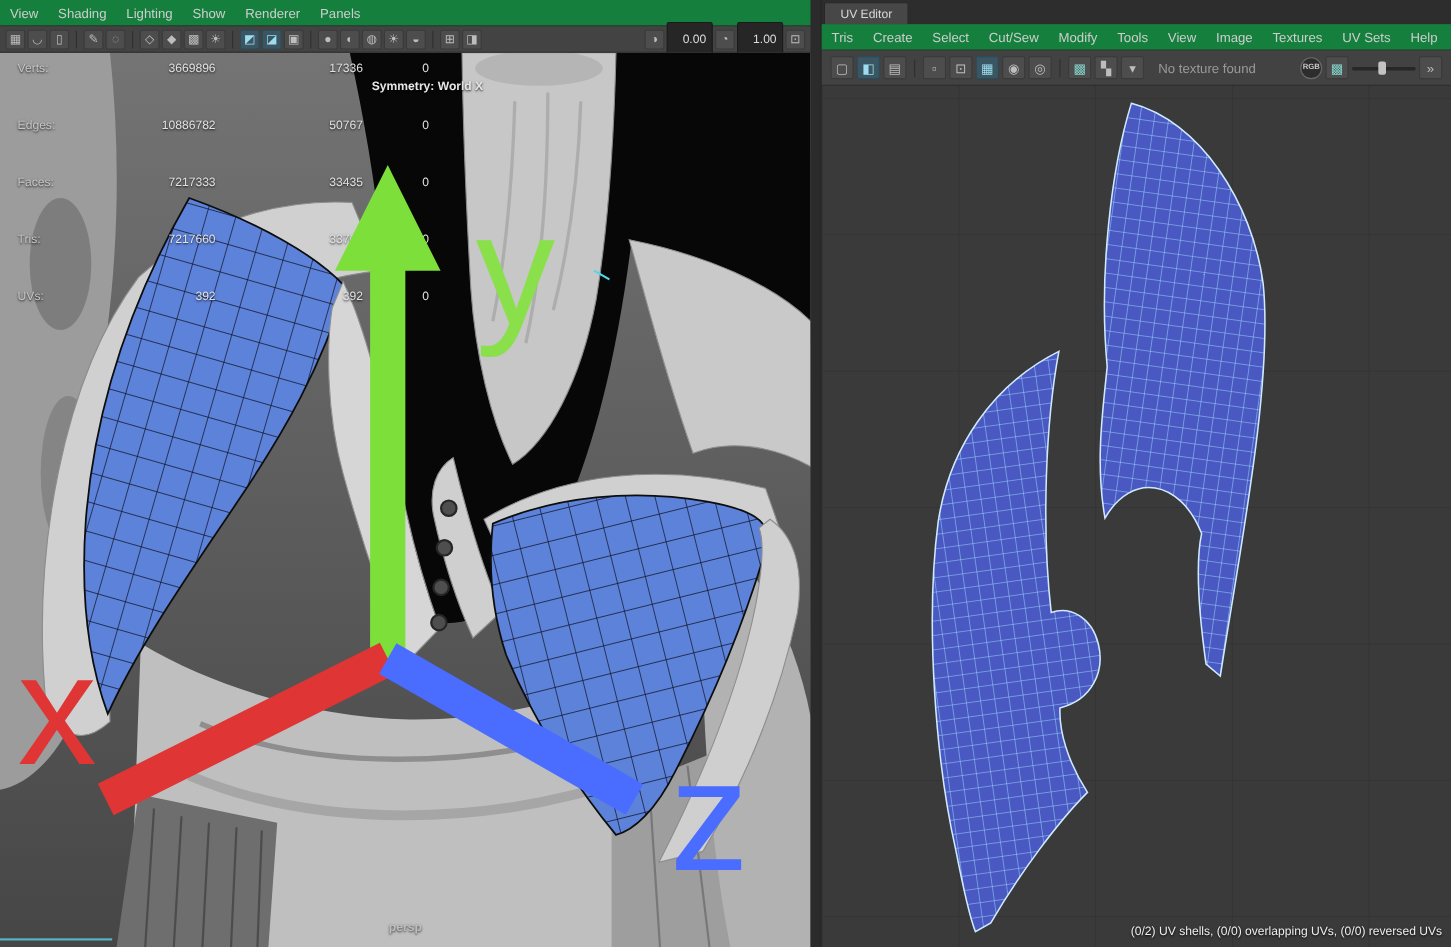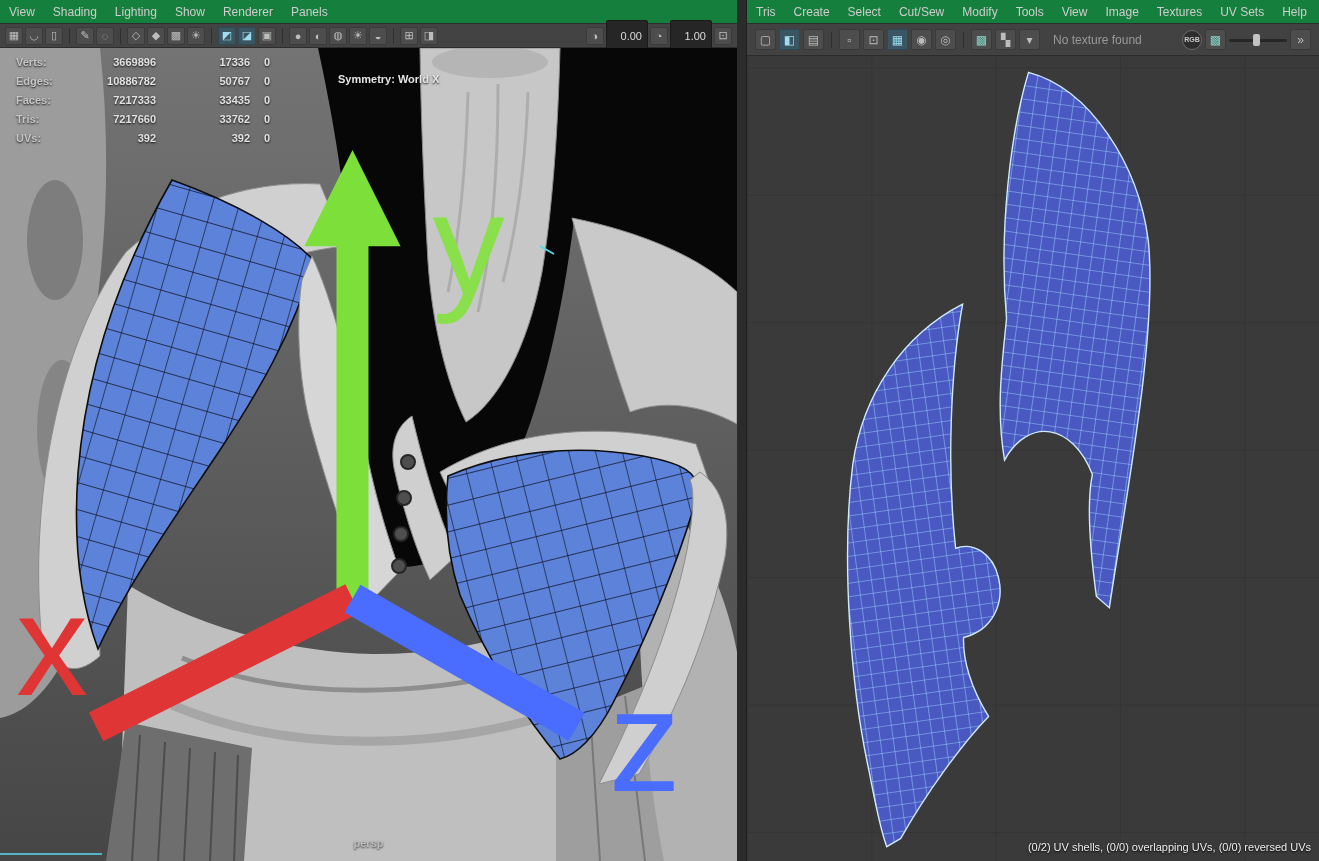--- a/index.html
+++ b/index.html
@@ -24,21 +24,21 @@
   .trgb{width:20px;height:20px;border-radius:50%;background:#2d2d2d;border:1px solid #6a6a6a;color:#c9c9c9;
         font-size:7px;font-weight:bold;display:flex;align-items:center;justify-content:center;flex:none;}
   .tslider{position:relative;width:58px;height:18px;flex:none;}
   .tslider .track{position:absolute;left:0;right:0;top:8px;height:3px;background:#272727;border-radius:2px;}
   .tslider .handle{position:absolute;left:24px;top:3px;width:7px;height:12px;background:#c3c3c3;border-radius:2px;}
   
   #left-panel{position:absolute;left:0;top:0;width:737px;height:861px;display:flex;flex-direction:column;}
   #viewport{position:relative;flex:1;background:#555;overflow:hidden;}
   #viewport svg{position:absolute;left:0;top:0;width:100%;height:100%;}
   .hud{position:absolute;left:16px;top:8px;display:grid;grid-template-columns:52px 88px 94px 20px;
-       row-gap:7px;font-size:11px;font-weight:bold;color:#c6c6c6;text-shadow:0 1px 2px rgba(0,0,0,.85);}
+       row-gap:7px;font-size:11px;font-weight:normal;color:#c6c6c6;text-shadow:0 1px 2px rgba(0,0,0,.85);gap:40px;}
   .hud .num{text-align:right;color:#e2e2e2;}
   .symmetry{position:absolute;left:338px;top:25px;font-size:11px;font-weight:bold;color:#e6e6e6;
             text-shadow:0 1px 2px rgba(0,0,0,.85);}
   .persp{position:absolute;left:0;right:0;bottom:12px;text-align:center;font-size:11px;font-weight:bold;
          color:#bdbdbd;text-shadow:0 1px 2px rgba(0,0,0,.7);}
   .axis-gizmo{position:absolute;left:16px;bottom:14px;width:46px;height:46px;}
   .edge-hint{position:absolute;left:0;bottom:6px;width:102px;height:2px;background:#57c9da;opacity:.85;}
   
   #splitter{position:absolute;left:737px;top:0;width:9px;height:861px;background:#2b2b2b;}
   
@@ -209,20 +209,23 @@
       </svg>
 
       <div class="edge-hint"></div>
     </div>
   </div>
 
   <div id="splitter"></div>
 
   <div id="right-panel">
 
+    <div class="tabstrip">
+      <div class="tab">UV Editor</div>
+    </div>
 
     <div class="menubar">
       <span class="mitem">Tris</span>
       <span class="mitem">Create</span>
       <span class="mitem">Select</span>
       <span class="mitem">Cut/Sew</span>
       <span class="mitem">Modify</span>
       <span class="mitem">Tools</span>
       <span class="mitem">View</span>
       <span class="mitem">Image</span>

